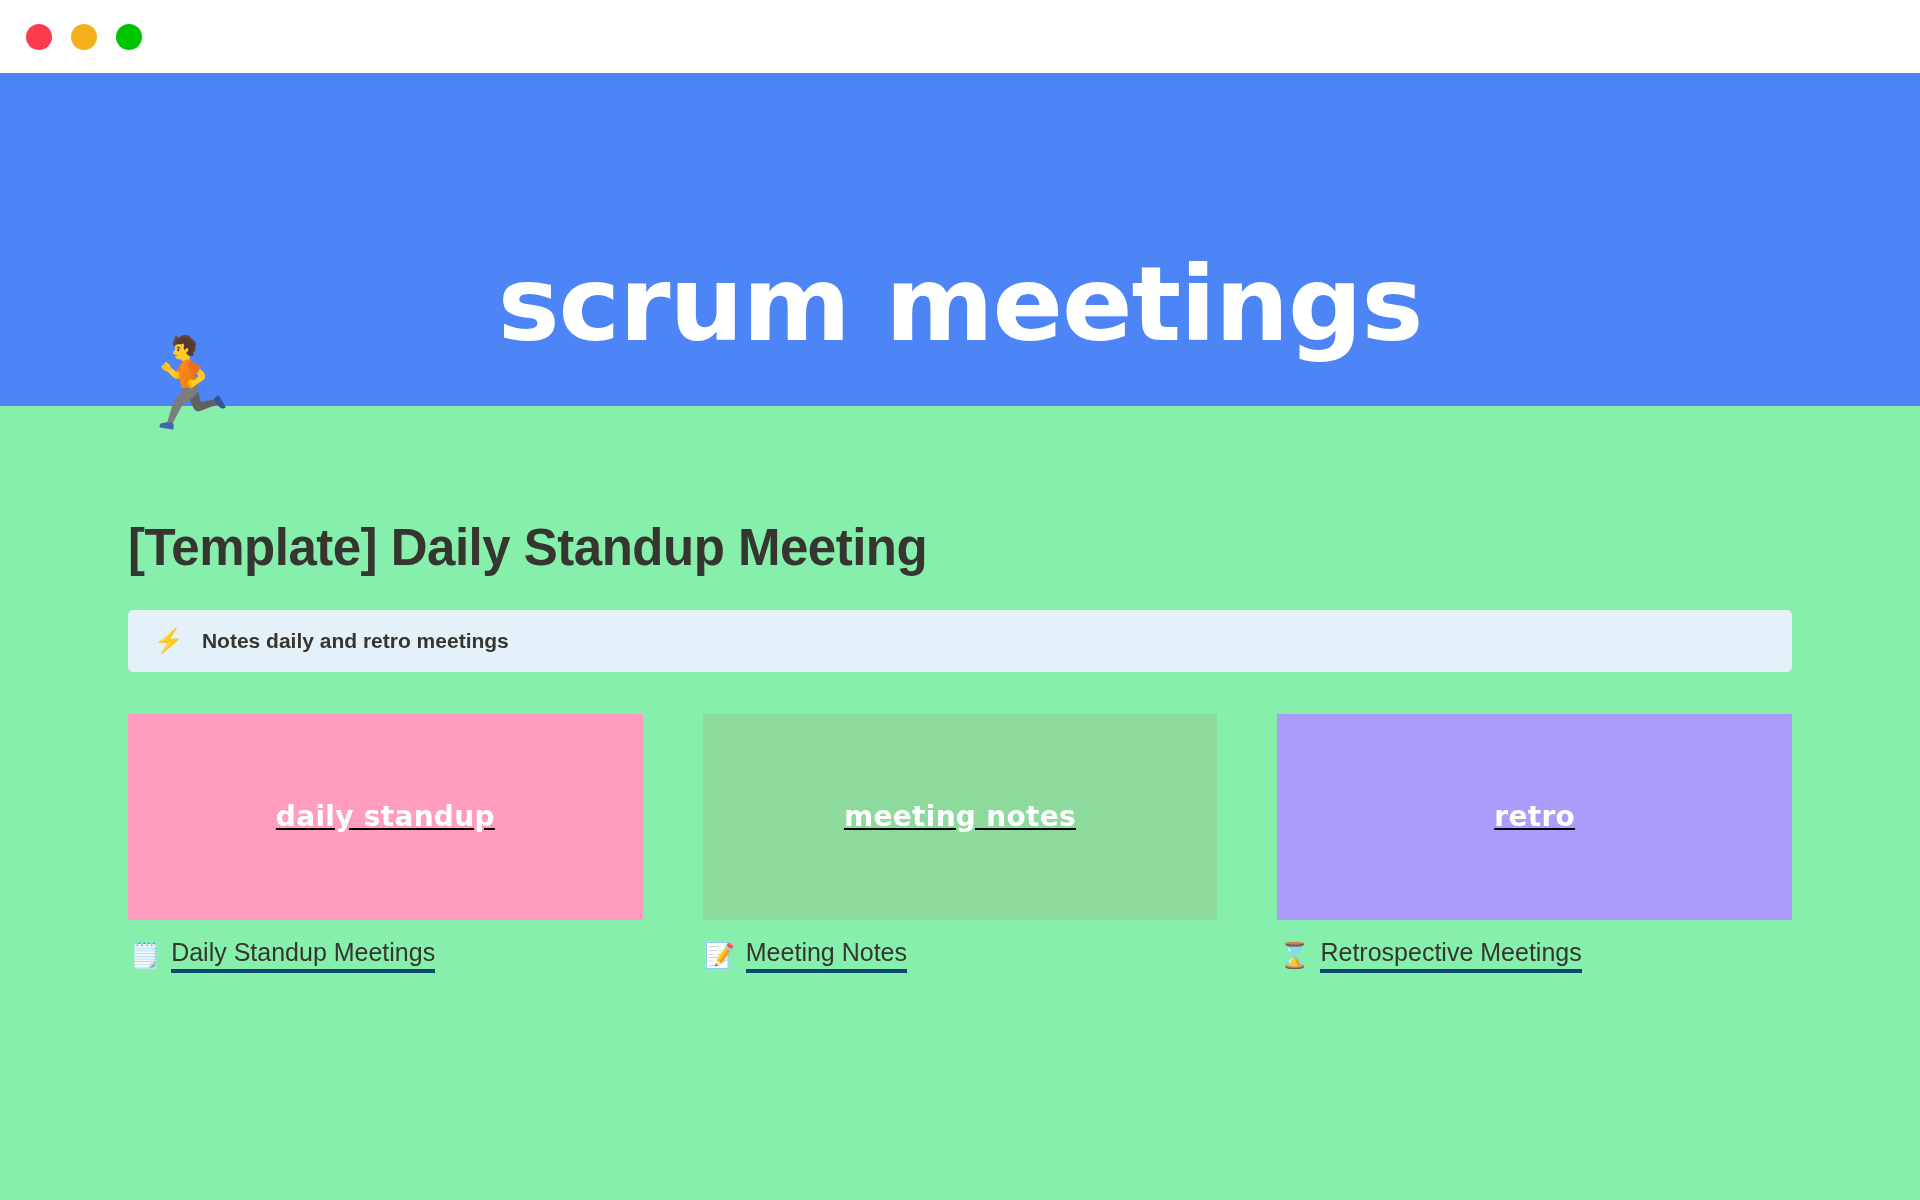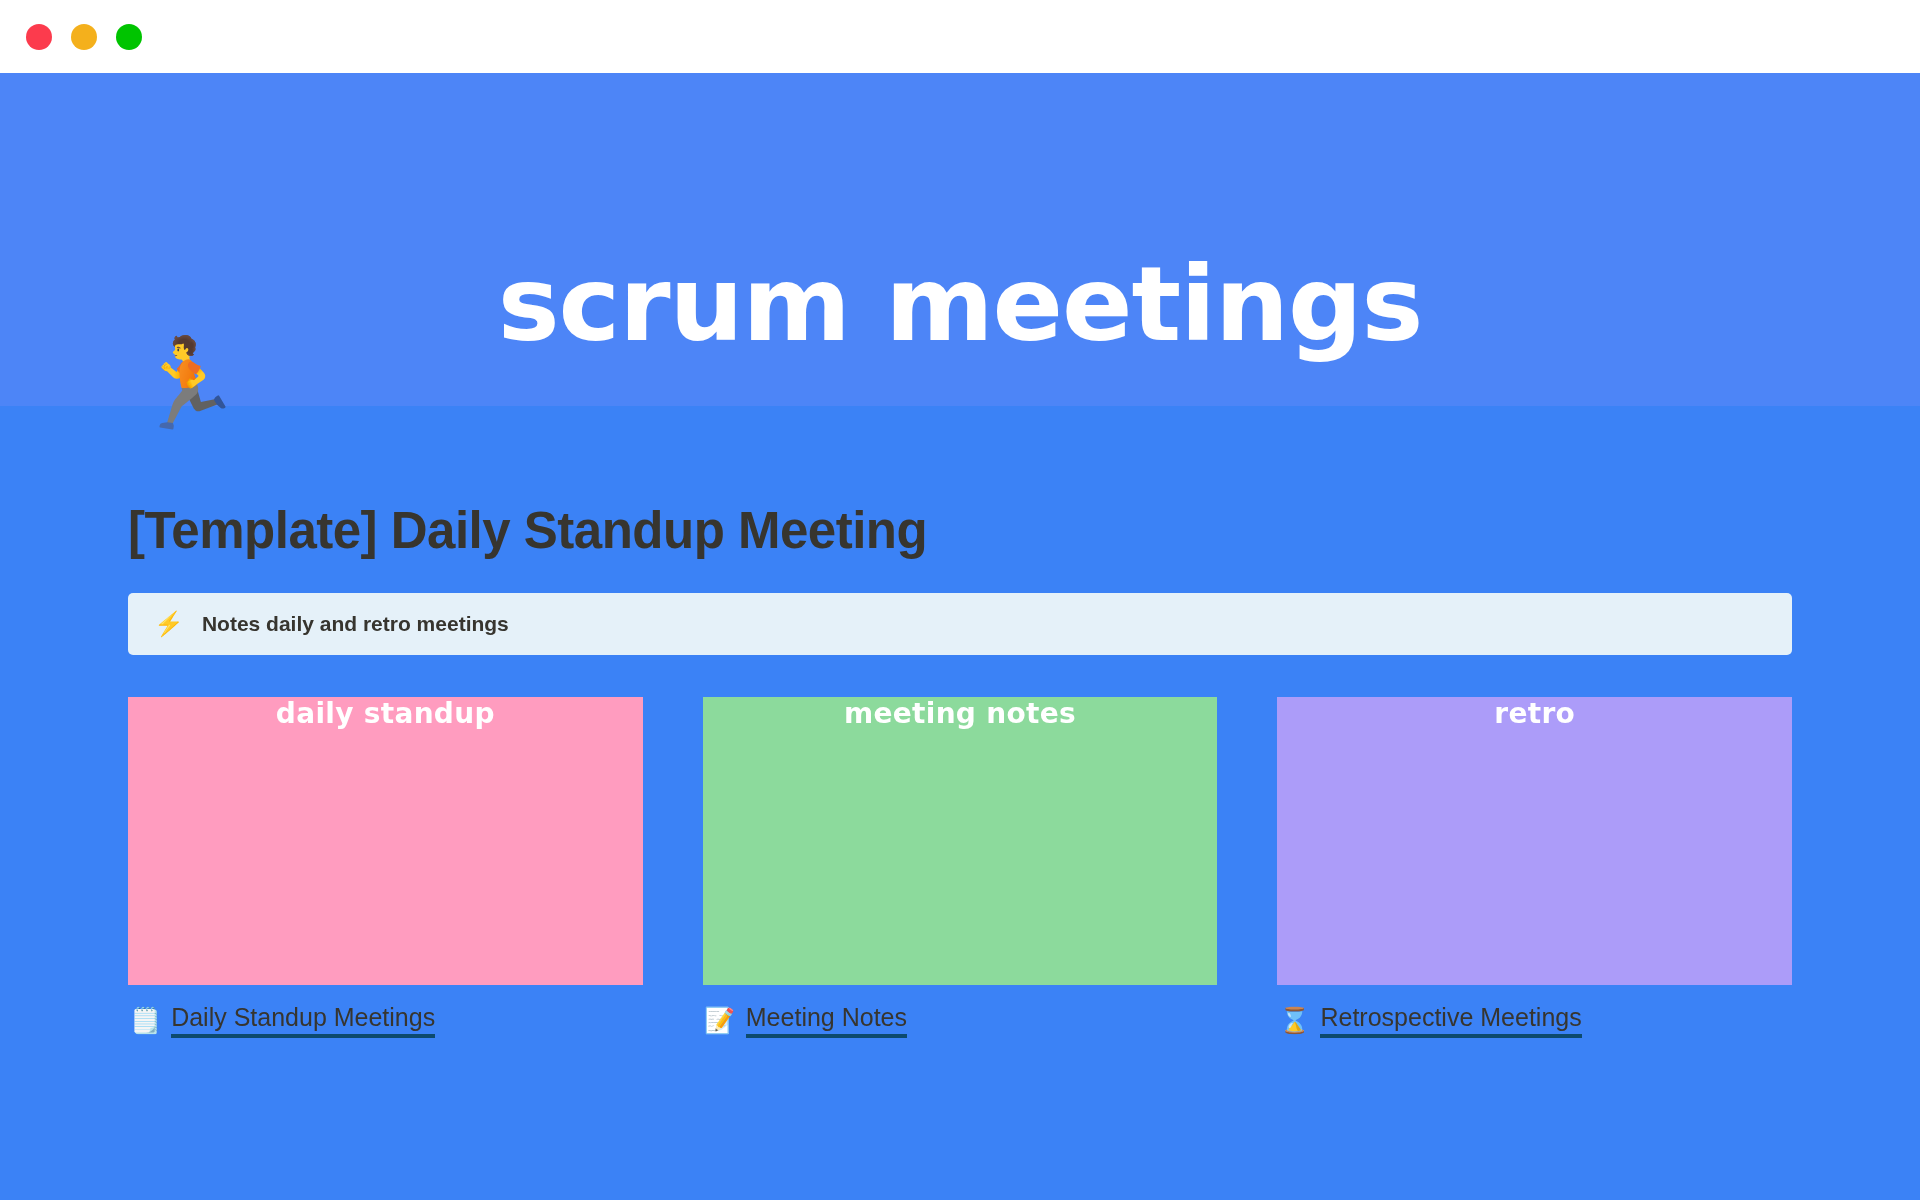--- a/index.html
+++ b/index.html
@@ -74,22 +74,22 @@
     font-size: 88px;
     line-height: 1;
     z-index: 5;
     user-select: none;
   }
 
   
   .content {
     position: relative;
     flex: 1 1 auto;
-    background: #3b82f6;
-    padding: 0 128px;
+    background: #86efac;
+    padding: 17px 128px;
   }
 
   .page-title {
     margin-top: 96px;
     font-size: 51px;
     font-weight: bold;
     color: #37352f;
     letter-spacing: -0.5px;
     line-height: 1.15;
   }
@@ -118,23 +118,25 @@
   
   .card-grid {
     margin-top: 42px;
     display: grid;
     grid-template-columns: repeat(3, 1fr);
     column-gap: 60px;
   }
   .card-cell { display: flex; flex-direction: column; }
 
   .card-banner {
-    height: 288px;
-    display: flex;
+    height: 206px;
+    display: flex;
+    align-items: center;
     justify-content: center;
+    text-decoration: underline;
   }
   .card-banner-label {
     color: #ffffff;
     font-family: "DejaVu Sans", sans-serif;
     font-weight: bold;
     font-size: 28px;
     letter-spacing: 0.3px;
   }
   .card-banner.pink   { background: #ff9cbf; }
   .card-banner.purple { background: #ac9cf9; }

